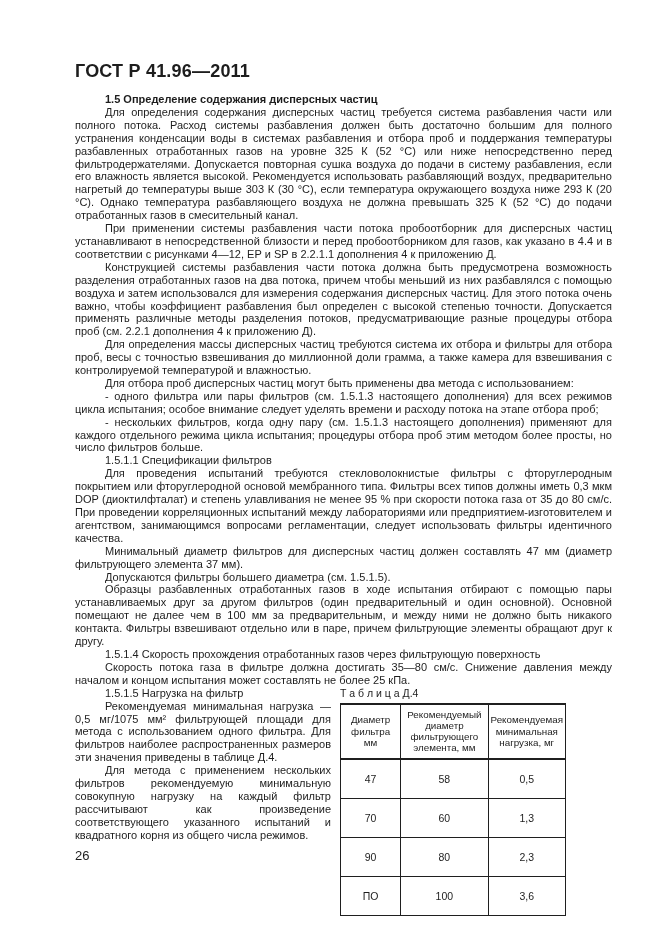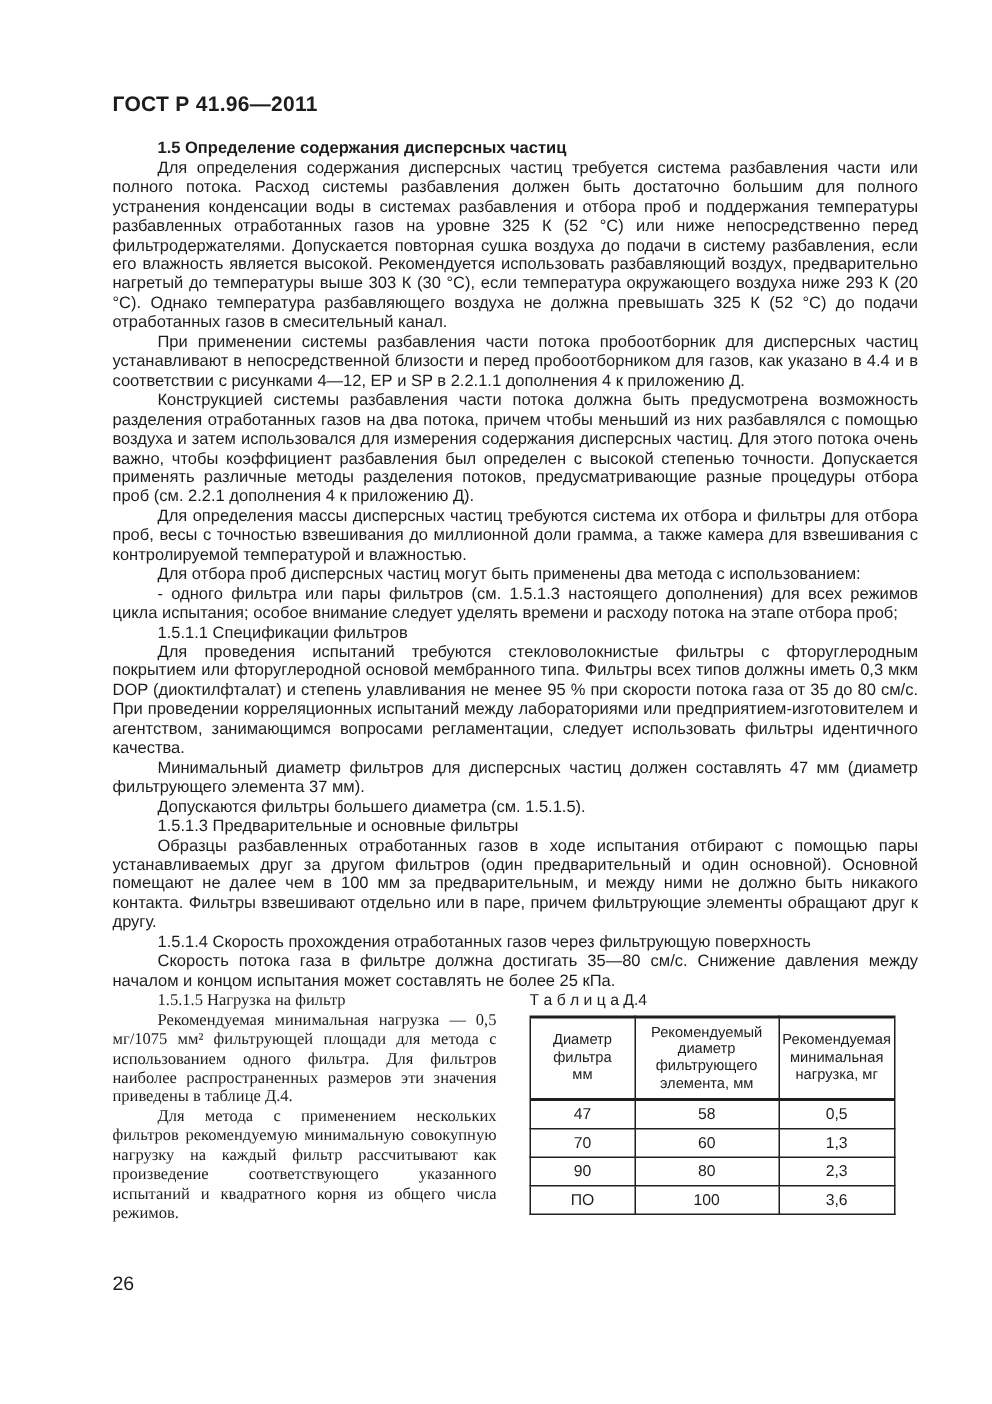--- a/index.html
+++ b/index.html
@@ -3,67 +3,67 @@
 <meta charset="utf-8">
 <style>
   html, body { margin:0; padding:0; }
   body {
     width:661px; height:936px; background:#ffffff; overflow:hidden;
     font-family:"Liberation Sans", sans-serif; color:#1d1d1d; position:relative;
     -webkit-hyphens:auto; hyphens:auto;
   }
   .doc-header {
     position:absolute; left:75px; top:61px;
-    font-size:14px; font-weight:bold; letter-spacing:0.2px;
+    font-size:18px; font-weight:bold; letter-spacing:0.2px;
   }
   .content {
     position:absolute; left:75px; top:93px; width:537px;
     font-size:11px; line-height:12.9px; text-align:justify;
   }
   .content p { margin:0; text-indent:30px; }
   .h-bold { font-weight:bold; }
   .twocol { display:flex; align-items:flex-start; }
-  .col-left { width:256px;font-family:Liberation Serif, serif; }
-  .col-right { width:244px; margin-left:22px; }
+  .col-left { width:256px; }
+  .col-right { width:226px; margin-left:9px; }
   .tbl-label { font-size:10.5px; text-indent:0 !important; margin-bottom:3px !important; }
   table.d4 {
     width:100%; border-collapse:collapse;
     border:1px solid #1f1f1f; border-top:2px solid #1f1f1f;
   }
   table.d4 th {
     border:1px solid #1f1f1f; border-bottom:2px solid #1f1f1f;
     font-weight:normal; font-size:9.8px; line-height:11.3px;
     padding:4px 2px; text-align:center; vertical-align:middle;
     white-space:pre-line;
   }
   table.d4 td {
     border:1px solid #1f1f1f; font-size:10.5px; line-height:12px;
-    padding:3px 2px; text-align:center; vertical-align:middle; height:12px;
+    padding:13px 2px; text-align:center; vertical-align:middle; height:12px;
   }
   .col-w1 { width:31%; } .col-w2 { width:41%; } .col-w3 { width:28%; }
   .page-number { position:absolute; left:75px; top:848px; font-size:13px; }
 </style>
 </head>
 <body>
 
 <div class="doc-header">ГОСТ Р 41.96—2011</div>
 
 <div class="content">
   <p class="h-bold">1.5 Определение содержания дисперсных частиц</p>
   <p>Для определения содержания дисперсных частиц требуется система разбавления части или полного потока. Расход системы разбавления должен быть достаточно большим для полного устранения конденсации воды в системах разбавления и отбора проб и поддержания температуры разбавленных отработанных газов на уровне 325 К (52 °С) или ниже непосредственно перед фильтродержателями. Допускается повторная сушка воздуха до подачи в систему разбавления, если его влажность является высокой. Рекомендуется использовать разбавляющий воздух, предварительно нагретый до температуры выше 303 К (30 °С), если температура окружающего воздуха ниже 293 К (20 °С). Однако температура разбавляющего воздуха не должна превышать 325 К (52 °С) до подачи отработанных газов в смесительный канал.</p>
   <p>При применении системы разбавления части потока пробоотборник для дисперсных частиц устанавливают в непосредственной близости и перед пробоотборником для газов, как указано в 4.4 и в соответствии с рисунками 4—12, ЕР и SP в 2.2.1.1 дополнения 4 к приложению Д.</p>
   <p>Конструкцией системы разбавления части потока должна быть предусмотрена возможность разделения отработанных газов на два потока, причем чтобы меньший из них разбавлялся с помощью воздуха и затем использовался для измерения содержания дисперсных частиц. Для этого потока очень важно, чтобы коэффициент разбавления был определен с высокой степенью точности. Допускается применять различные методы разделения потоков, предусматривающие разные процедуры отбора проб (см. 2.2.1 дополнения 4 к приложению Д).</p>
   <p>Для определения массы дисперсных частиц требуются система их отбора и фильтры для отбора проб, весы с точностью взвешивания до миллионной доли грамма, а также камера для взвешивания с контролируемой температурой и влажностью.</p>
   <p>Для отбора проб дисперсных частиц могут быть применены два метода с использованием:</p>
   <p>- одного фильтра или пары фильтров (см. 1.5.1.3 настоящего дополнения) для всех режимов цикла испытания; особое внимание следует уделять времени и расходу потока на этапе отбора проб;</p>
+  <p>- нескольких фильтров, когда одну пару (см. 1.5.1.3 настоящего дополнения) применяют для каждого отдельного режима цикла испытания; процедуры отбора проб этим методом более просты, но число фильтров больше.</p>
   <p>1.5.1.1 Спецификации фильтров</p>
   <p>Для проведения испытаний требуются стекловолокнистые фильтры с фторуглеродным покрытием или фторуглеродной основой мембранного типа. Фильтры всех типов должны иметь 0,3 мкм DOP (диоктилфталат) и степень улавливания не менее 95 % при скорости потока газа от 35 до 80 см/с. При проведении корреляционных испытаний между лабораториями или предприятием-изготовителем и агентством, занимающимся вопросами регламентации, следует использовать фильтры идентичного качества.</p>
   <p>Минимальный диаметр фильтров для дисперсных частиц должен составлять 47 мм (диаметр фильтрующего элемента 37 мм).</p>
   <p>Допускаются фильтры большего диаметра (см. 1.5.1.5).</p>
-  <p>1.5.1.3 Предварительные и основные фильтры</p>
   <p>Образцы разбавленных отработанных газов в ходе испытания отбирают с помощью пары устанавливаемых друг за другом фильтров (один предварительный и один основной). Основной помещают не далее чем в 100 мм за предварительным, и между ними не должно быть никакого контакта. Фильтры взвешивают отдельно или в паре, причем фильтрующие элементы обращают друг к другу.</p>
   <p>1.5.1.4 Скорость прохождения отработанных газов через фильтрующую поверхность</p>
   <p>Скорость потока газа в фильтре должна достигать 35—80 см/с. Снижение давления между началом и концом испытания может составлять не более 25 кПа.</p>
 
   <div class="twocol">
     <div class="col-left">
       <p>1.5.1.5 Нагрузка на фильтр</p>
       <p>Рекомендуемая минимальная нагрузка — 0,5 мг/1075 мм² фильтрующей площади для метода с использованием одного фильтра. Для фильтров наиболее распространенных размеров эти значения приведены в таблице Д.4.</p>
       <p>Для метода с применением нескольких фильтров рекомендуемую минимальную совокупную нагрузку на каждый фильтр рассчитывают как произведение соответствующего указанного испытаний и квадратного корня из общего числа режимов.</p>
     </div>

